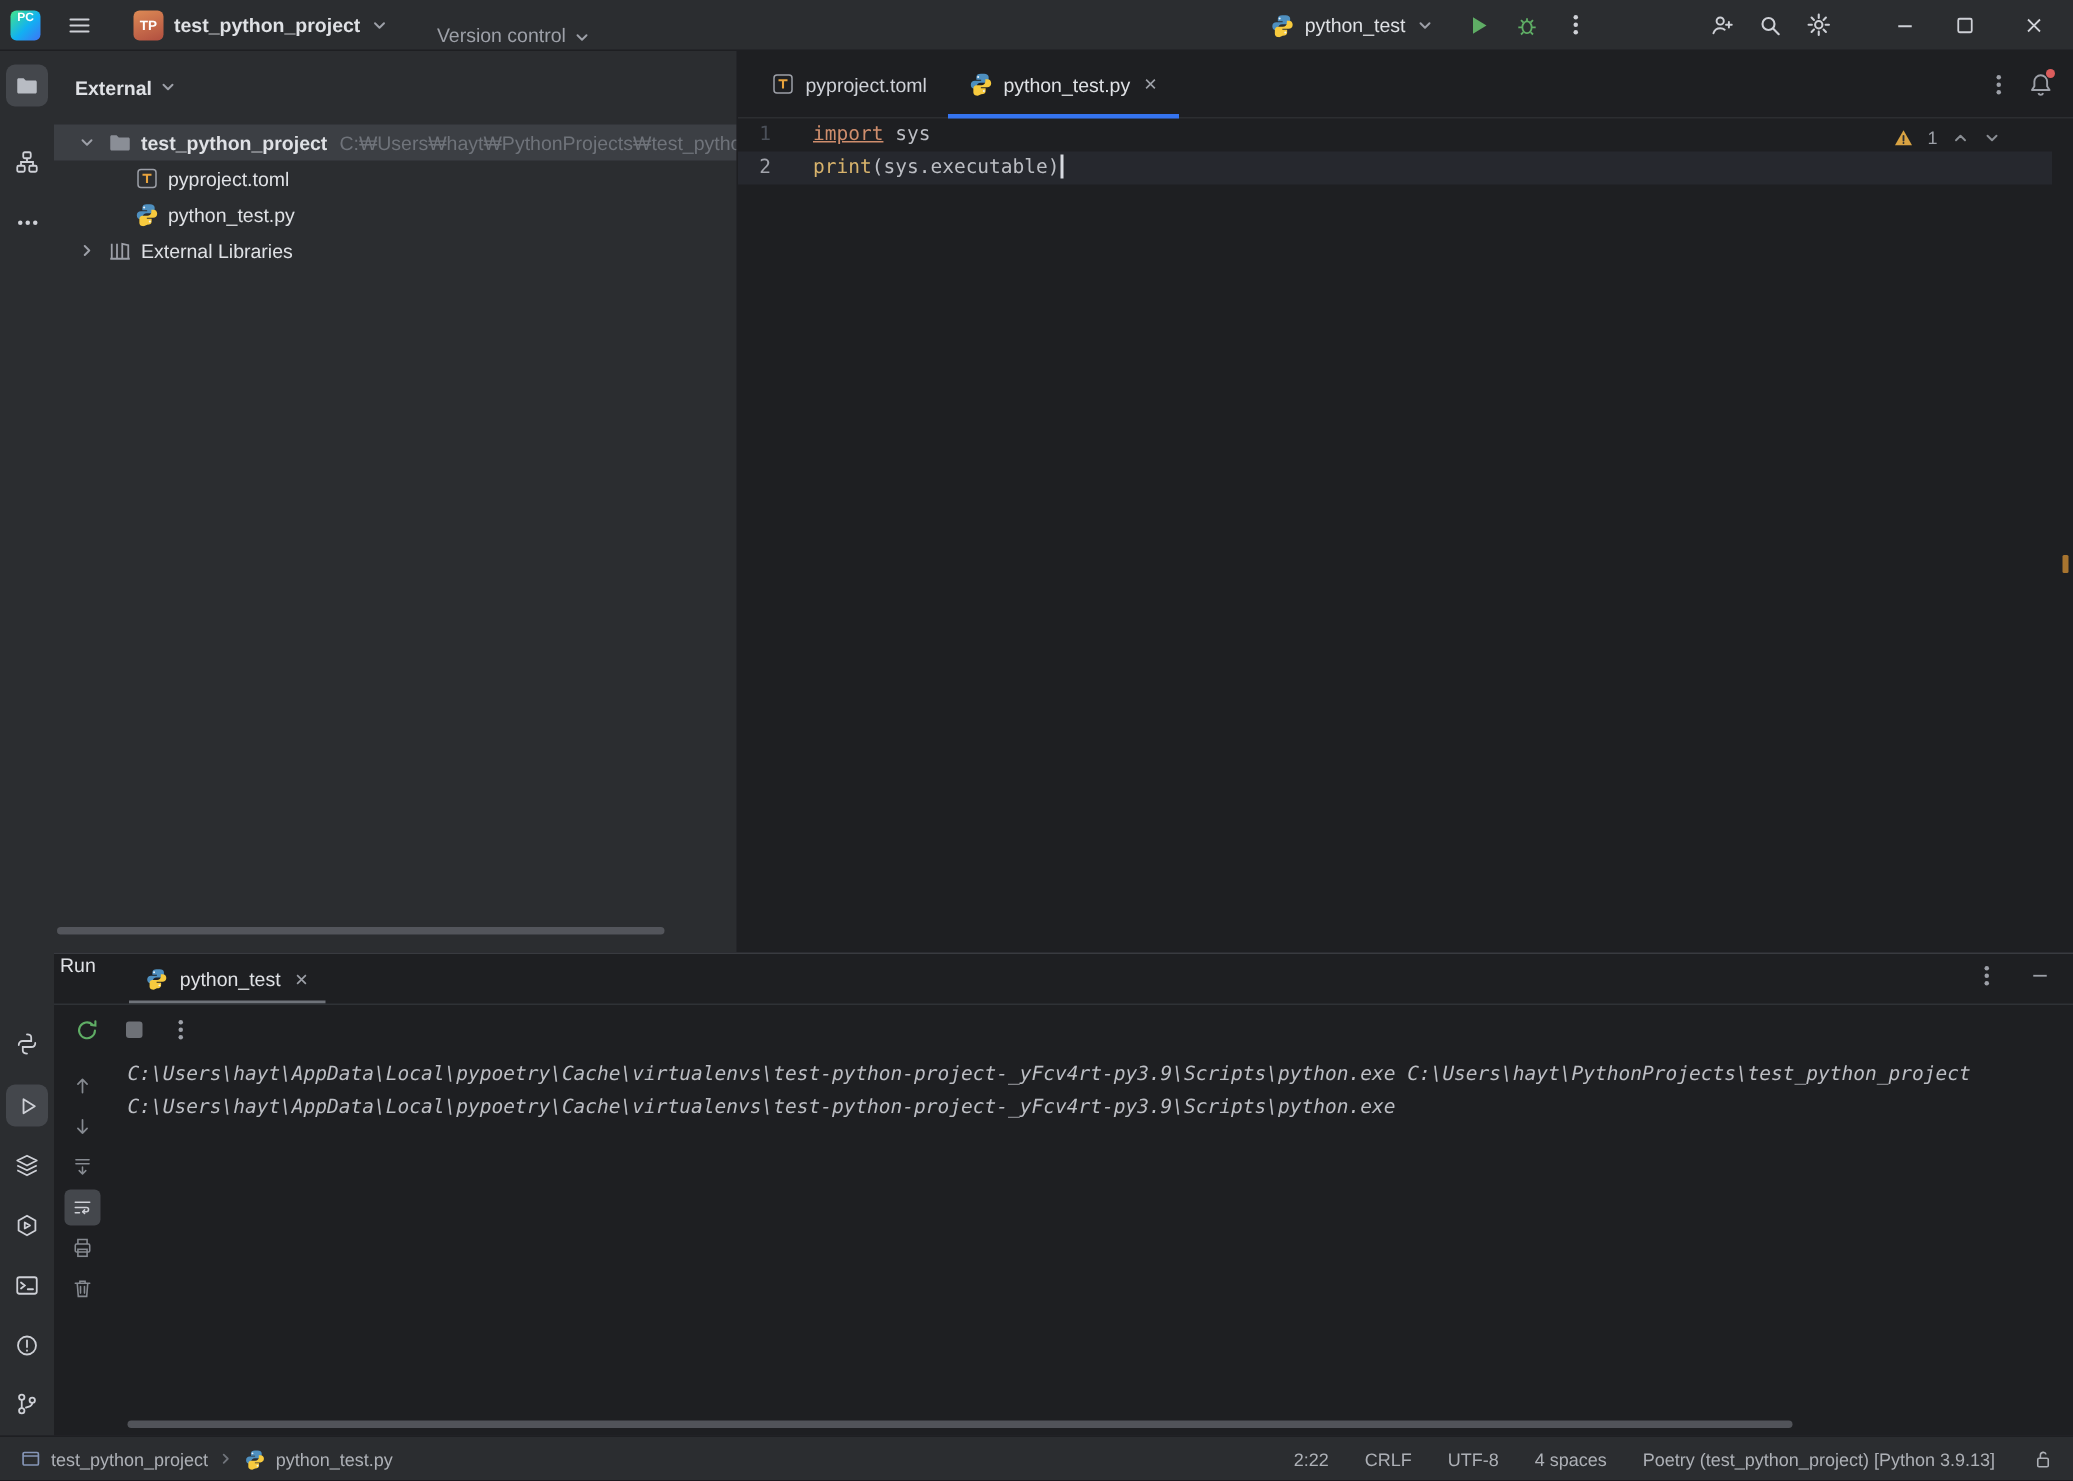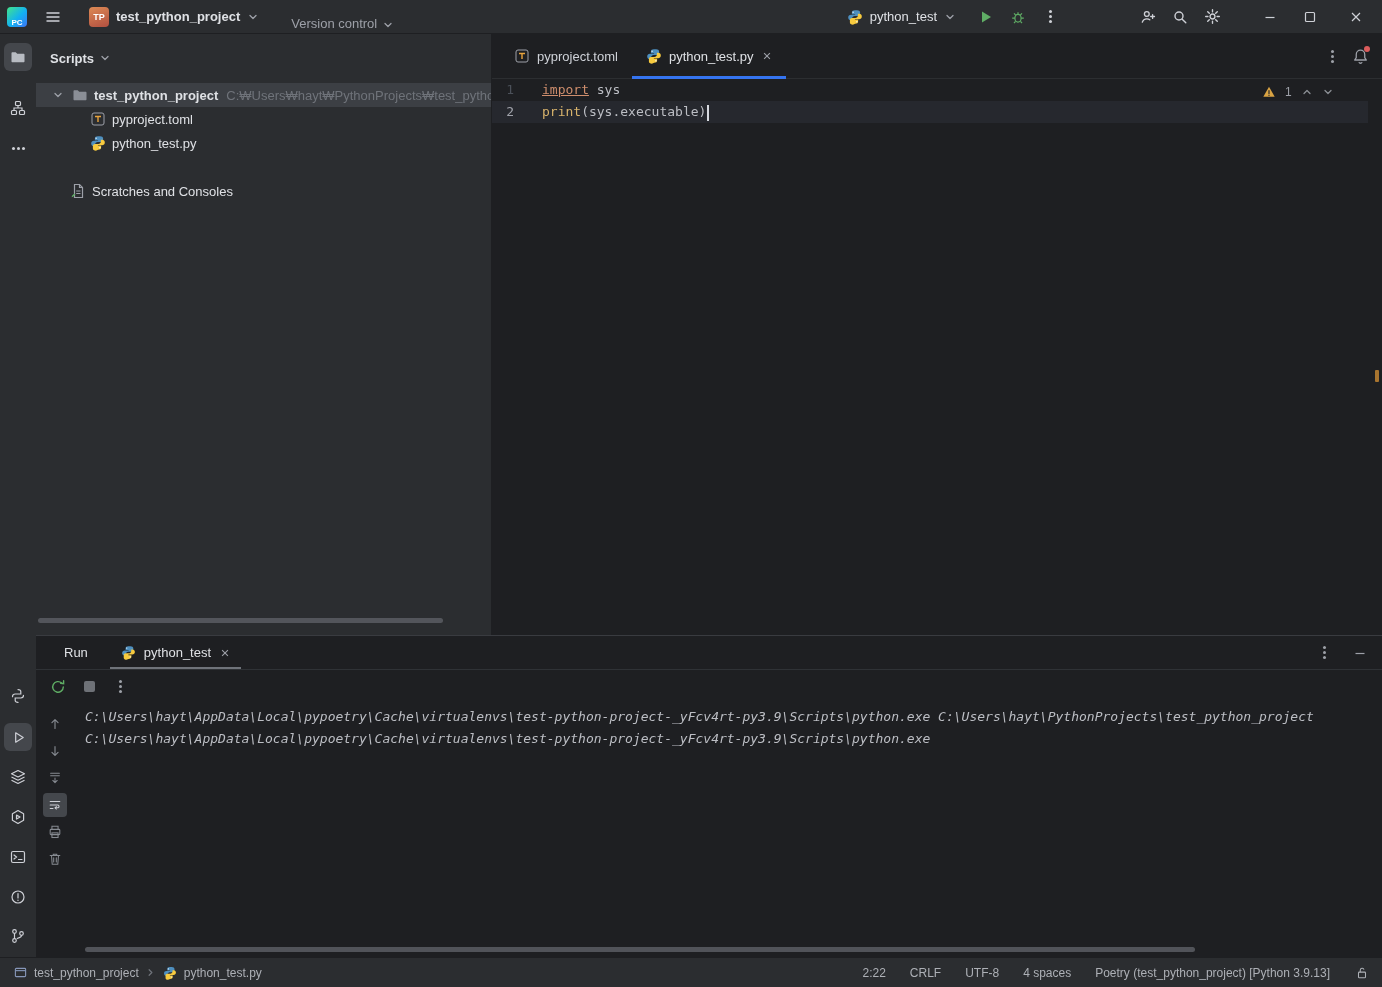--- a/index.html
+++ b/index.html
@@ -10,21 +10,21 @@
   svg{display:block;}
   .ibtn{width:28px;height:28px;border-radius:4px;display:flex;align-items:center;justify-content:center;color:#ced0d6;flex:none;}
   .dim{color:#9da0a8;}
   .dots-v{width:3px;height:3px;border-radius:50%;background:currentColor;box-shadow:0 -5px 0 currentColor,0 5px 0 currentColor;display:block;}
   .dots-h{width:3px;height:3px;border-radius:50%;background:currentColor;box-shadow:-5px 0 0 currentColor,5px 0 0 currentColor;display:block;}
 
   
   .titlebar{position:absolute;top:0;left:0;width:100%;height:34px;background:#2b2d30;display:flex;align-items:center;border-bottom:1px solid #1e1f22;}
   .pc-logo{width:20px;height:20px;margin-left:7px;border-radius:4px;flex:none;
            background:linear-gradient(135deg,#43e58a 0%,#12b0f2 55%,#3f74f5 100%);
-           display:flex;align-items:flex-end;justify-content:center;font-size:8px;font-weight:700;color:#fff;}
+           display:flex;align-items:flex-start;justify-content:center;font-size:8px;font-weight:700;color:#fff;}
   .tb-menu{margin-left:12px;}
   .tb-project{display:flex;align-items:center;gap:7px;margin-left:16px;height:28px;padding:0 6px;border-radius:4px;}
   .tp-badge{width:20px;height:20px;border-radius:4px;background:linear-gradient(160deg,#dd8a55 0%,#b14f40 100%);
             display:flex;align-items:center;justify-content:center;font-size:9px;font-weight:700;color:#fff;flex:none;}
   .tb-project-name{font-weight:600;}
   .tb-vcs{display:flex;align-items:flex-end;gap:5px;margin-left:20px;color:#9da0a8;height:28px;padding:0 6px;border-radius:4px;}
   .tb-right{display:flex;align-items:center;height:100%;margin-left:auto;}
   .runconfig{display:flex;align-items:center;gap:7px;height:28px;padding:0 8px;border-radius:4px;margin-right:6px;}
   .tb-sp1{width:66px;}
   .tb-sp2{width:22px;}
@@ -64,21 +64,21 @@
   .lnum{width:34px;padding-right:12px;text-align:right;color:#4b5059;flex:none;}
   .lnum.cur{color:#a1a3ab;}
   .ctext{white-space:pre;padding-left:16px;}
   .kw{color:#cf8e6d;text-decoration:underline;}
   .bi{color:#d8b36c;margin-top:38px;}
   .caret{display:inline-block;width:2px;height:16px;background:#d7dae0;vertical-align:middle;margin-left:1px;}
   .stripe-mark{position:absolute;right:3px;top:336px;width:4px;height:12px;border-radius:1px;background:#a8742f;}
 
   
   .run-panel{position:absolute;left:36px;top:635px;width:1346px;height:322px;background:#1e1f22;border-top:1px solid #393b40;}
-  .run-header{height:33px;display:flex;align-items:center;padding-left:28px;}
+  .run-header{height:33px;display:flex;align-items:flex-start;padding-left:4px;}
   .run-title{color:#dfe1e5;}
   .run-tab{display:flex;align-items:center;gap:7px;height:33px;padding:0 11px;margin-left:22px;position:relative;}
   .run-tab::after{content:"";position:absolute;left:0;right:0;bottom:0;height:2px;background:#6f737a;}
   .rh-fill{margin-left:auto;}
   .run-header .ibtn{margin-right:8px;}
   .run-toolbar{position:absolute;top:33px;left:0;width:100%;height:34px;border-top:1px solid #2f3236;display:flex;align-items:center;padding-left:8px;gap:3px;}
   .stop-sq{width:11px;height:11px;border-radius:2px;background:#6e7177;display:block;}
   .run-left{position:absolute;left:6px;top:76px;width:26px;display:flex;flex-direction:column;gap:3px;align-items:center;}
   .rbtn{width:24px;height:24px;border-radius:4px;display:flex;align-items:center;justify-content:center;color:#868a91;flex:none;}
   .rbtn.on{background:#44474c;color:#ced0d6;}
@@ -244,21 +244,21 @@
           <circle cx="4.5" cy="3.5" r="1.8"></circle>
           <circle cx="4.5" cy="12.5" r="1.8"></circle>
           <circle cx="11.5" cy="5.5" r="1.8"></circle>
           <path d="M4.5 5.3v5.4M11.5 7.3c0 2.6-2.6 2.2-4.6 3.3"></path>
         </svg>
     </div>
   </div>
 
   <div class="project-panel">
     <div class="pp-header">
-      <span>Scripts</span>
+      <span>External</span>
       <svg width="12" height="12" viewBox="0 0 12 12" fill="none" stroke="#9da0a8" stroke-width="1.3" stroke-linecap="round" stroke-linejoin="round">
           <path d="M3 4.5l3 3 3-3"></path>
         </svg>
     </div>
 
     <div class="trow selected" style="top:49px">
       <span class="tw">
           <svg width="12" height="12" viewBox="0 0 12 12" fill="none" stroke="#9da0a8" stroke-width="1.3" stroke-linecap="round" stroke-linejoin="round">
             <path d="M3 4.5l3 3 3-3"></path>
           </svg>
@@ -287,32 +287,35 @@
           <svg width="16" height="16" viewBox="0 0 16 16">
             <path fill="#4e8fbf" d="M7.9 1.2c-1.9 0-3 .8-3 2.2v1.8h3.2v.6H3.9c-1.5 0-2.7 1-2.7 2.7 0 1.6 1 2.7 2.6 2.7h1.3V9.6c0-1.4 1.2-2.5 2.6-2.5h3.3c1.2 0 2.1-.9 2.1-2.1V3.4c0-1.3-1.2-2.2-3-2.2z"></path>
             <circle cx="6.1" cy="3.3" r=".7" fill="#eef3f8"></circle>
             <path fill="#f7ca3e" d="M8.1 14.8c1.9 0 3-.8 3-2.2v-1.8H7.9v-.6h4.2c1.5 0 2.7-1 2.7-2.7 0-1.6-1-2.7-2.6-2.7h-1.3v1.6c0 1.4-1.2 2.5-2.6 2.5H5c-1.2 0-2.1.9-2.1 2.1v2.6c0 1.3 1.2 2.2 3 2.2z"></path>
             <circle cx="9.9" cy="12.7" r=".7" fill="#eef3f8"></circle>
           </svg>
         </span>
       <span>python_test.py</span>
     </div>
 
-
-    <div class="trow" style="top:145px;padding-left:34px">
+    <div class="trow" style="top:121px">
+      <span class="tw">
+          <svg width="12" height="12" viewBox="0 0 12 12" fill="none" stroke="#9da0a8" stroke-width="1.3" stroke-linecap="round" stroke-linejoin="round">
+            <path d="M4.5 3l3 3-3 3"></path>
+          </svg>
+        </span>
       <span class="tw">
           <svg width="16" height="16" viewBox="0 0 16 16" fill="none" stroke="#9da0a8" stroke-width="1.2">
-            <path d="M4.5 1.5h5l3 3v10h-8z"></path>
-            <path d="M9.5 1.5v3h3"></path>
-            <path d="M6.2 8h4.3M6.2 10.5h4.3"></path>
-            <path d="M1.6 14.2l1.4-.4 2.4-2.4-1-1-2.4 2.4z" fill="#5fad65" stroke="none"></path>
-          </svg>
-        </span>
-      <span>Scratches and Consoles</span>
-    </div>
+            <path d="M2.5 13V3.5M6 13V3.5M9.5 13V3.5l4 .9V13"></path>
+            <path d="M1.5 13.5h13"></path>
+          </svg>
+        </span>
+      <span>External Libraries</span>
+    </div>
+
 
     <div class="pp-hscroll"></div>
   </div>
 
   <div class="editor">
     <div class="tabbar">
       <div class="tab">
         <span class="tw">
             <svg width="14" height="14" viewBox="0 0 14 14" fill="none">
               <rect x="1" y="1" width="12" height="12" rx="2" stroke="#9da0a8"></rect>

